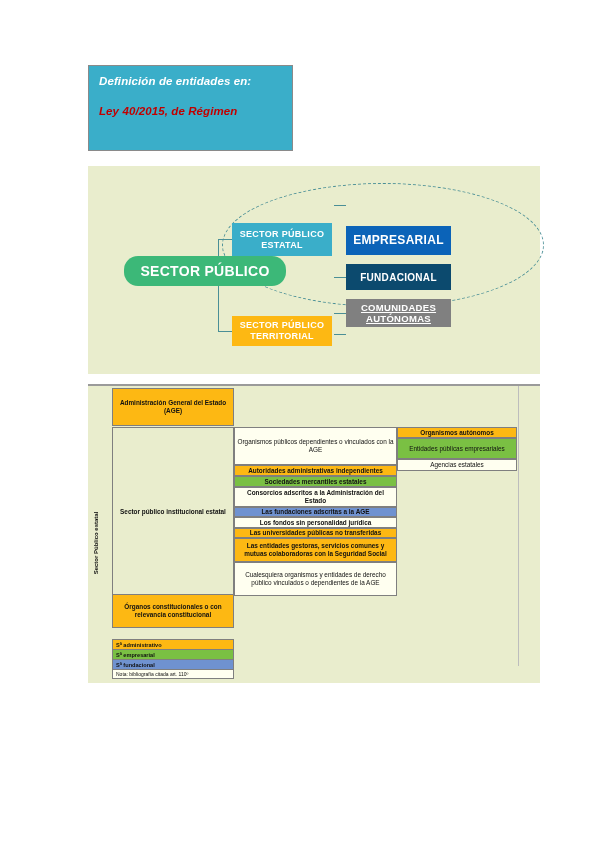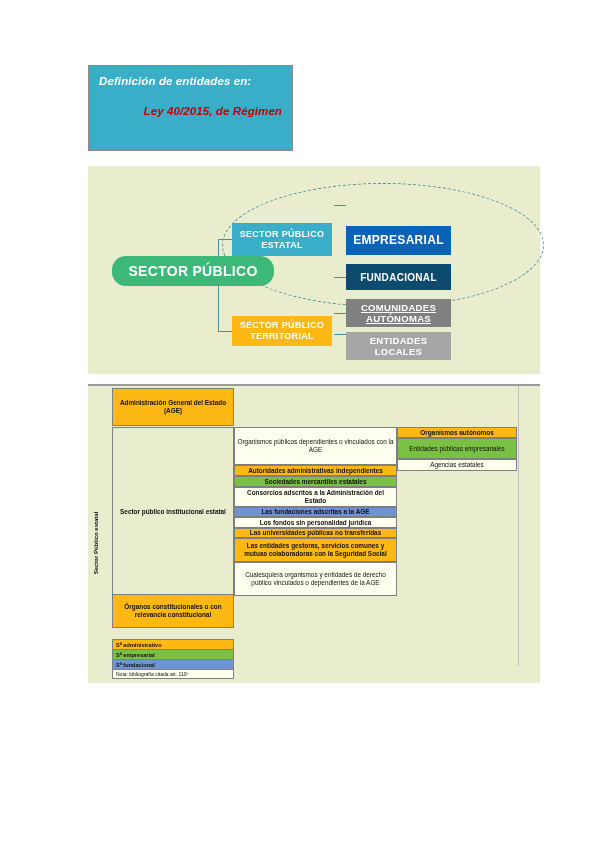--- a/index.html
+++ b/index.html
@@ -6,31 +6,31 @@
   body{width:599px;height:848px;position:relative;font-family:"Liberation Sans",sans-serif;overflow:hidden;}
 
   
   #title-card{
     position:absolute;left:88px;top:65px;width:205px;height:86px;
     background:#3aaec9;border:1px solid #8a8a8a;box-sizing:border-box;
     padding:8px 10px 0 10px;
   }
   .t-line{font-style:italic;font-weight:bold;font-size:11.5px;line-height:14px;letter-spacing:.1px;}
   .t-white{color:#ffffff;margin-bottom:16px;}
-  .t-red{color:#c00000;text-align:right;}
+  .t-red{color:#c00000;}
 
   
   #diagram{
     position:absolute;left:88px;top:166px;width:452px;height:208px;
     background:#e9edcd;
   }
   #diagram .box{position:absolute;box-sizing:border-box;display:flex;align-items:center;justify-content:center;
     text-align:center;font-weight:bold;letter-spacing:.3px;line-height:11px;}
 
-  #box-sp{left:24px;top:90px;width:162px;height:30px;background:#3cb878;color:#ffffff;font-size:14px;border-radius:14px;}
+  #box-sp{left:36px;top:90px;width:162px;height:30px;background:#3cb878;color:#ffffff;font-size:14px;border-radius:14px;}
   #box-spe{left:144px;top:57px;width:100px;height:33px;background:#3aaec9;color:#ffffff;font-size:9px;}
   #box-spt{left:144px;top:150px;width:100px;height:30px;background:#fdb813;color:#ffffff;font-size:9px;}
 
   #box-adm{left:258px;top:27px;width:105px;height:24px;background:#ffffff;border:1px solid #7fc6c6;color:#111111;font-size:9.5px;}
   #box-emp{left:258px;top:60px;width:105px;height:29px;background:#0b63b8;color:#ffffff;font-size:12px;}
   #box-fun{left:258px;top:98px;width:105px;height:26px;background:#0c4a6e;color:#ffffff;font-size:10px;}
   #box-ccaa{left:258px;top:133px;width:105px;height:28px;background:#808080;color:#ffffff;font-size:9.5px;text-decoration:underline;}
   #box-el{left:258px;top:166px;width:105px;height:28px;background:#a6a6a6;color:#ffffff;font-size:9.5px;}
 
   .connector{position:absolute;background:#4a8f96;}
@@ -103,21 +103,20 @@
   <div class="connector" style="left:246px;top:147px;width:12px;height:1px;"></div>
   <div class="connector" style="left:246px;top:168px;width:12px;height:1px;"></div>
 
   <div class="box" id="box-sp">SECTOR PÚBLICO</div>
   <div class="box" id="box-spe">SECTOR PÚBLICO ESTATAL</div>
   <div class="box" id="box-spt">SECTOR PÚBLICO TERRITORIAL</div>
 
   <div class="box" id="box-emp">EMPRESARIAL</div>
   <div class="box" id="box-fun">FUNDACIONAL</div>
   <div class="box" id="box-ccaa">COMUNIDADES AUTÓNOMAS</div>
-  <div class="box" id="box-el">ENTIDADES LOCALES</div>
 </div>
 
 <div id="table-block">
 
   <div id="vlabel">
     <span>Sector Público estatal</span>
   </div>
 
   <div id="tbl-right-rule"></div>
 

